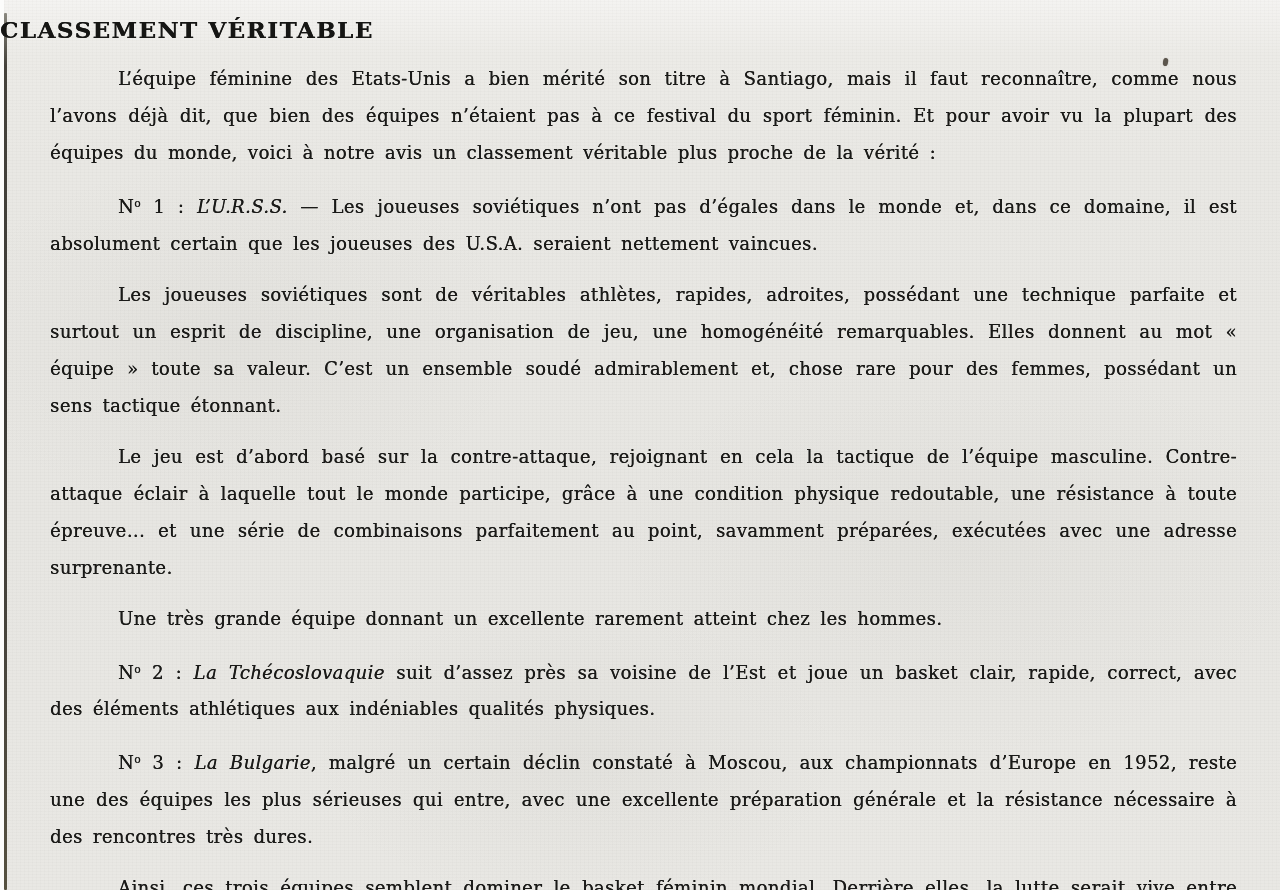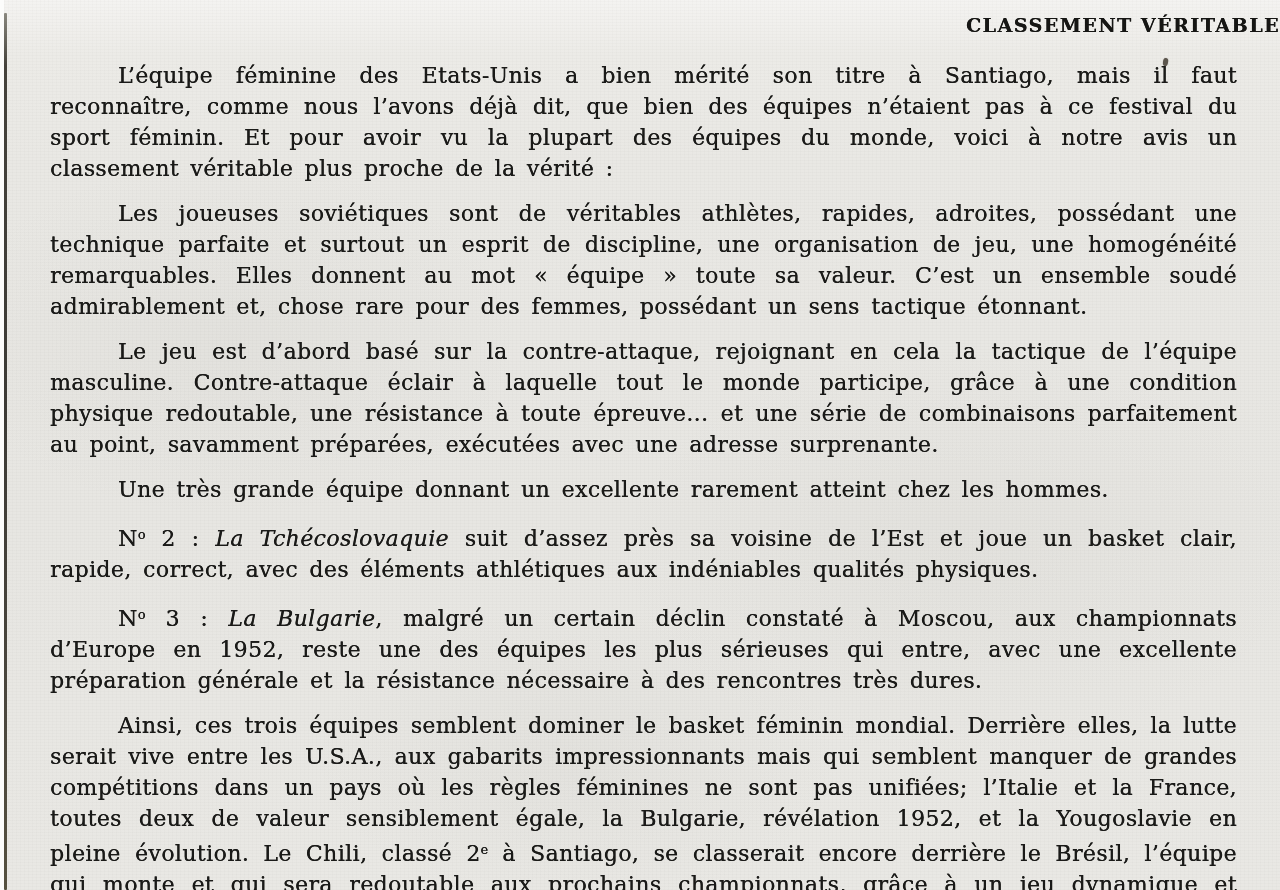--- a/index.html
+++ b/index.html
@@ -35,33 +35,33 @@
     border-radius:1px;
   }
   .speck{
     position:absolute;left:1163px;top:58px;width:5px;height:8px;
     background:#5c564d;border-radius:60% 60% 50% 70%;
     transform:rotate(12deg);
     box-shadow:0 0 1px rgba(92,86,77,.7);
   }
   .title{
     position:absolute;top:1px;left:0;width:100%;
-    text-align:right;
-    font-size:19px;font-weight:bold;
+    text-align:left;
+    font-size:23px;font-weight:bold;
     letter-spacing:1.5px;
     color:#161614;
     text-shadow:0.25px 0 0 currentColor;
   }
   .content{
     position:absolute;left:50px;top:60px;width:1187px;
   }
   .content p{
     margin:0 0 14px 0;
-    font-size:22px;
-    line-height:31px;
+    font-size:18px;
+    line-height:37px;
     text-align:justify;
     text-indent:68px;
     letter-spacing:0.4px;
     word-spacing:4px;
     text-shadow:0.25px 0 0 currentColor;
   }
   .content p span.i{font-style:italic;}
   .content p span.sup{
     font-size:0.58em;
     vertical-align:0.55em;
@@ -73,20 +73,21 @@
 
 <div class="page">
   <div class="edge-white"></div>
   <div class="edge-line"></div>
   <div class="speck"></div>
 
   <h1 class="title">CLASSEMENT VÉRITABLE</h1>
 
   <div class="content">
       <p><span>L’équipe féminine des Etats-Unis a bien mérité son titre à Santiago, mais il faut reconnaître, comme nous l’avons déjà dit, que bien des équipes n’étaient pas à ce festival du sport féminin. Et pour avoir vu la plupart des équipes du monde, voici à notre avis un classement véritable plus proche de la vérité :</span></p>
+      <p><span>N</span><span class="sup">o</span><span> 1 : </span><span class="i">L’U.R.S.S.</span><span> — Les joueuses soviétiques n’ont pas d’égales dans le monde et, dans ce domaine, il est absolument certain que les joueuses des U.S.A. seraient nettement vaincues.</span></p>
       <p><span>Les joueuses soviétiques sont de véritables athlètes, rapides, adroites, possédant une technique parfaite et surtout un esprit de discipline, une organisation de jeu, une homogénéité remarquables. Elles donnent au mot « équipe » toute sa valeur. C’est un ensemble soudé admirablement et, chose rare pour des femmes, possédant un sens tactique étonnant.</span></p>
       <p><span>Le jeu est d’abord basé sur la contre-attaque, rejoignant en cela la tactique de l’équipe masculine. Contre-attaque éclair à laquelle tout le monde participe, grâce à une condition physique redoutable, une résistance à toute épreuve... et une série de combinaisons parfaitement au point, savamment préparées, exécutées avec une adresse surprenante.</span></p>
       <p><span>Une très grande équipe donnant un excellente rarement atteint chez les hommes.</span></p>
       <p><span>N</span><span class="sup">o</span><span> 2 : </span><span class="i">La Tchécoslovaquie</span><span> suit d’assez près sa voisine de l’Est et joue un basket clair, rapide, correct, avec des éléments athlétiques aux indéniables qualités physiques.</span></p>
       <p><span>N</span><span class="sup">o</span><span> 3 : </span><span class="i">La Bulgarie</span><span>, malgré un certain déclin constaté à Moscou, aux championnats d’Europe en 1952, reste une des équipes les plus sérieuses qui entre, avec une excellente préparation générale et la résistance nécessaire à des rencontres très dures.</span></p>
       <p><span>Ainsi, ces trois équipes semblent dominer le basket féminin mondial. Derrière elles, la lutte serait vive entre les U.S.A., aux gabarits impressionnants mais qui semblent manquer de grandes compétitions dans un pays où les règles féminines ne sont pas unifiées; l’Italie et la France, toutes deux de valeur sensiblement égale, la Bulgarie, révélation 1952, et la Yougoslavie en pleine évolution. Le Chili, classé 2</span><span class="sup">e</span><span> à Santiago, se classerait encore derrière le Brésil, l’équipe qui monte et qui sera redoutable aux prochains championnats, grâce à un jeu dynamique et spectaculaire.</span></p>
     </div>
 </div>
 
 </body></html>

